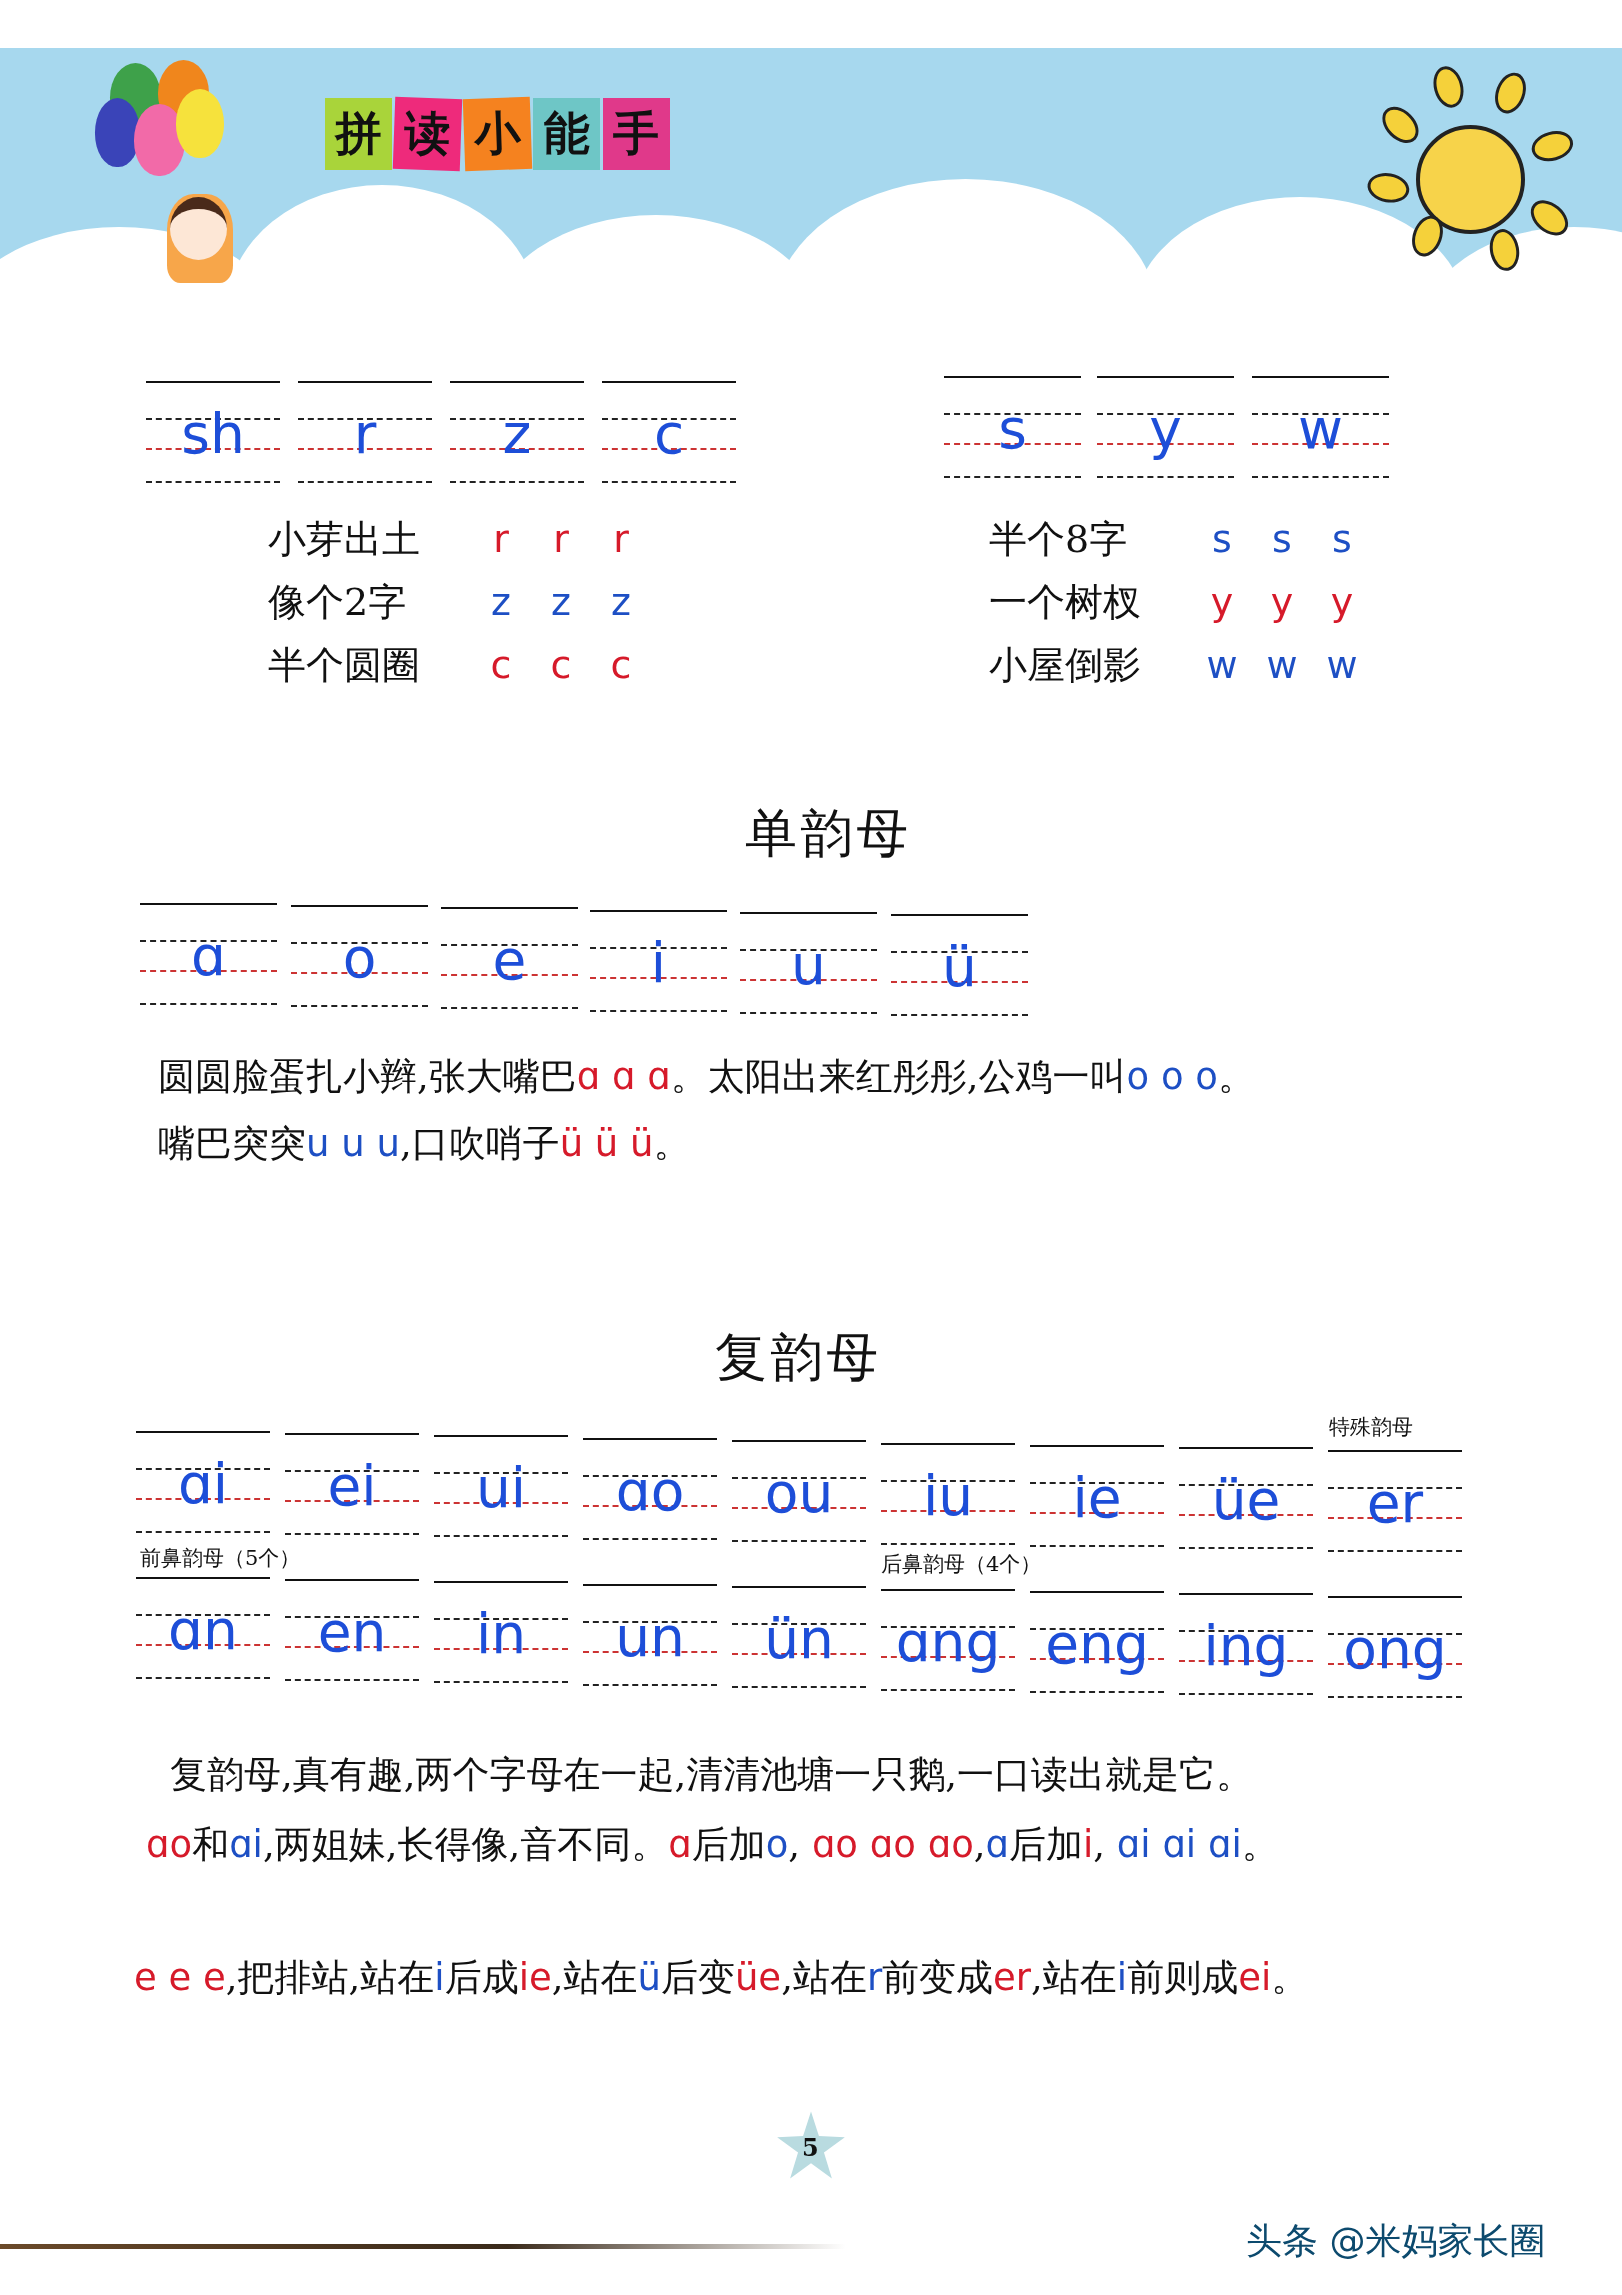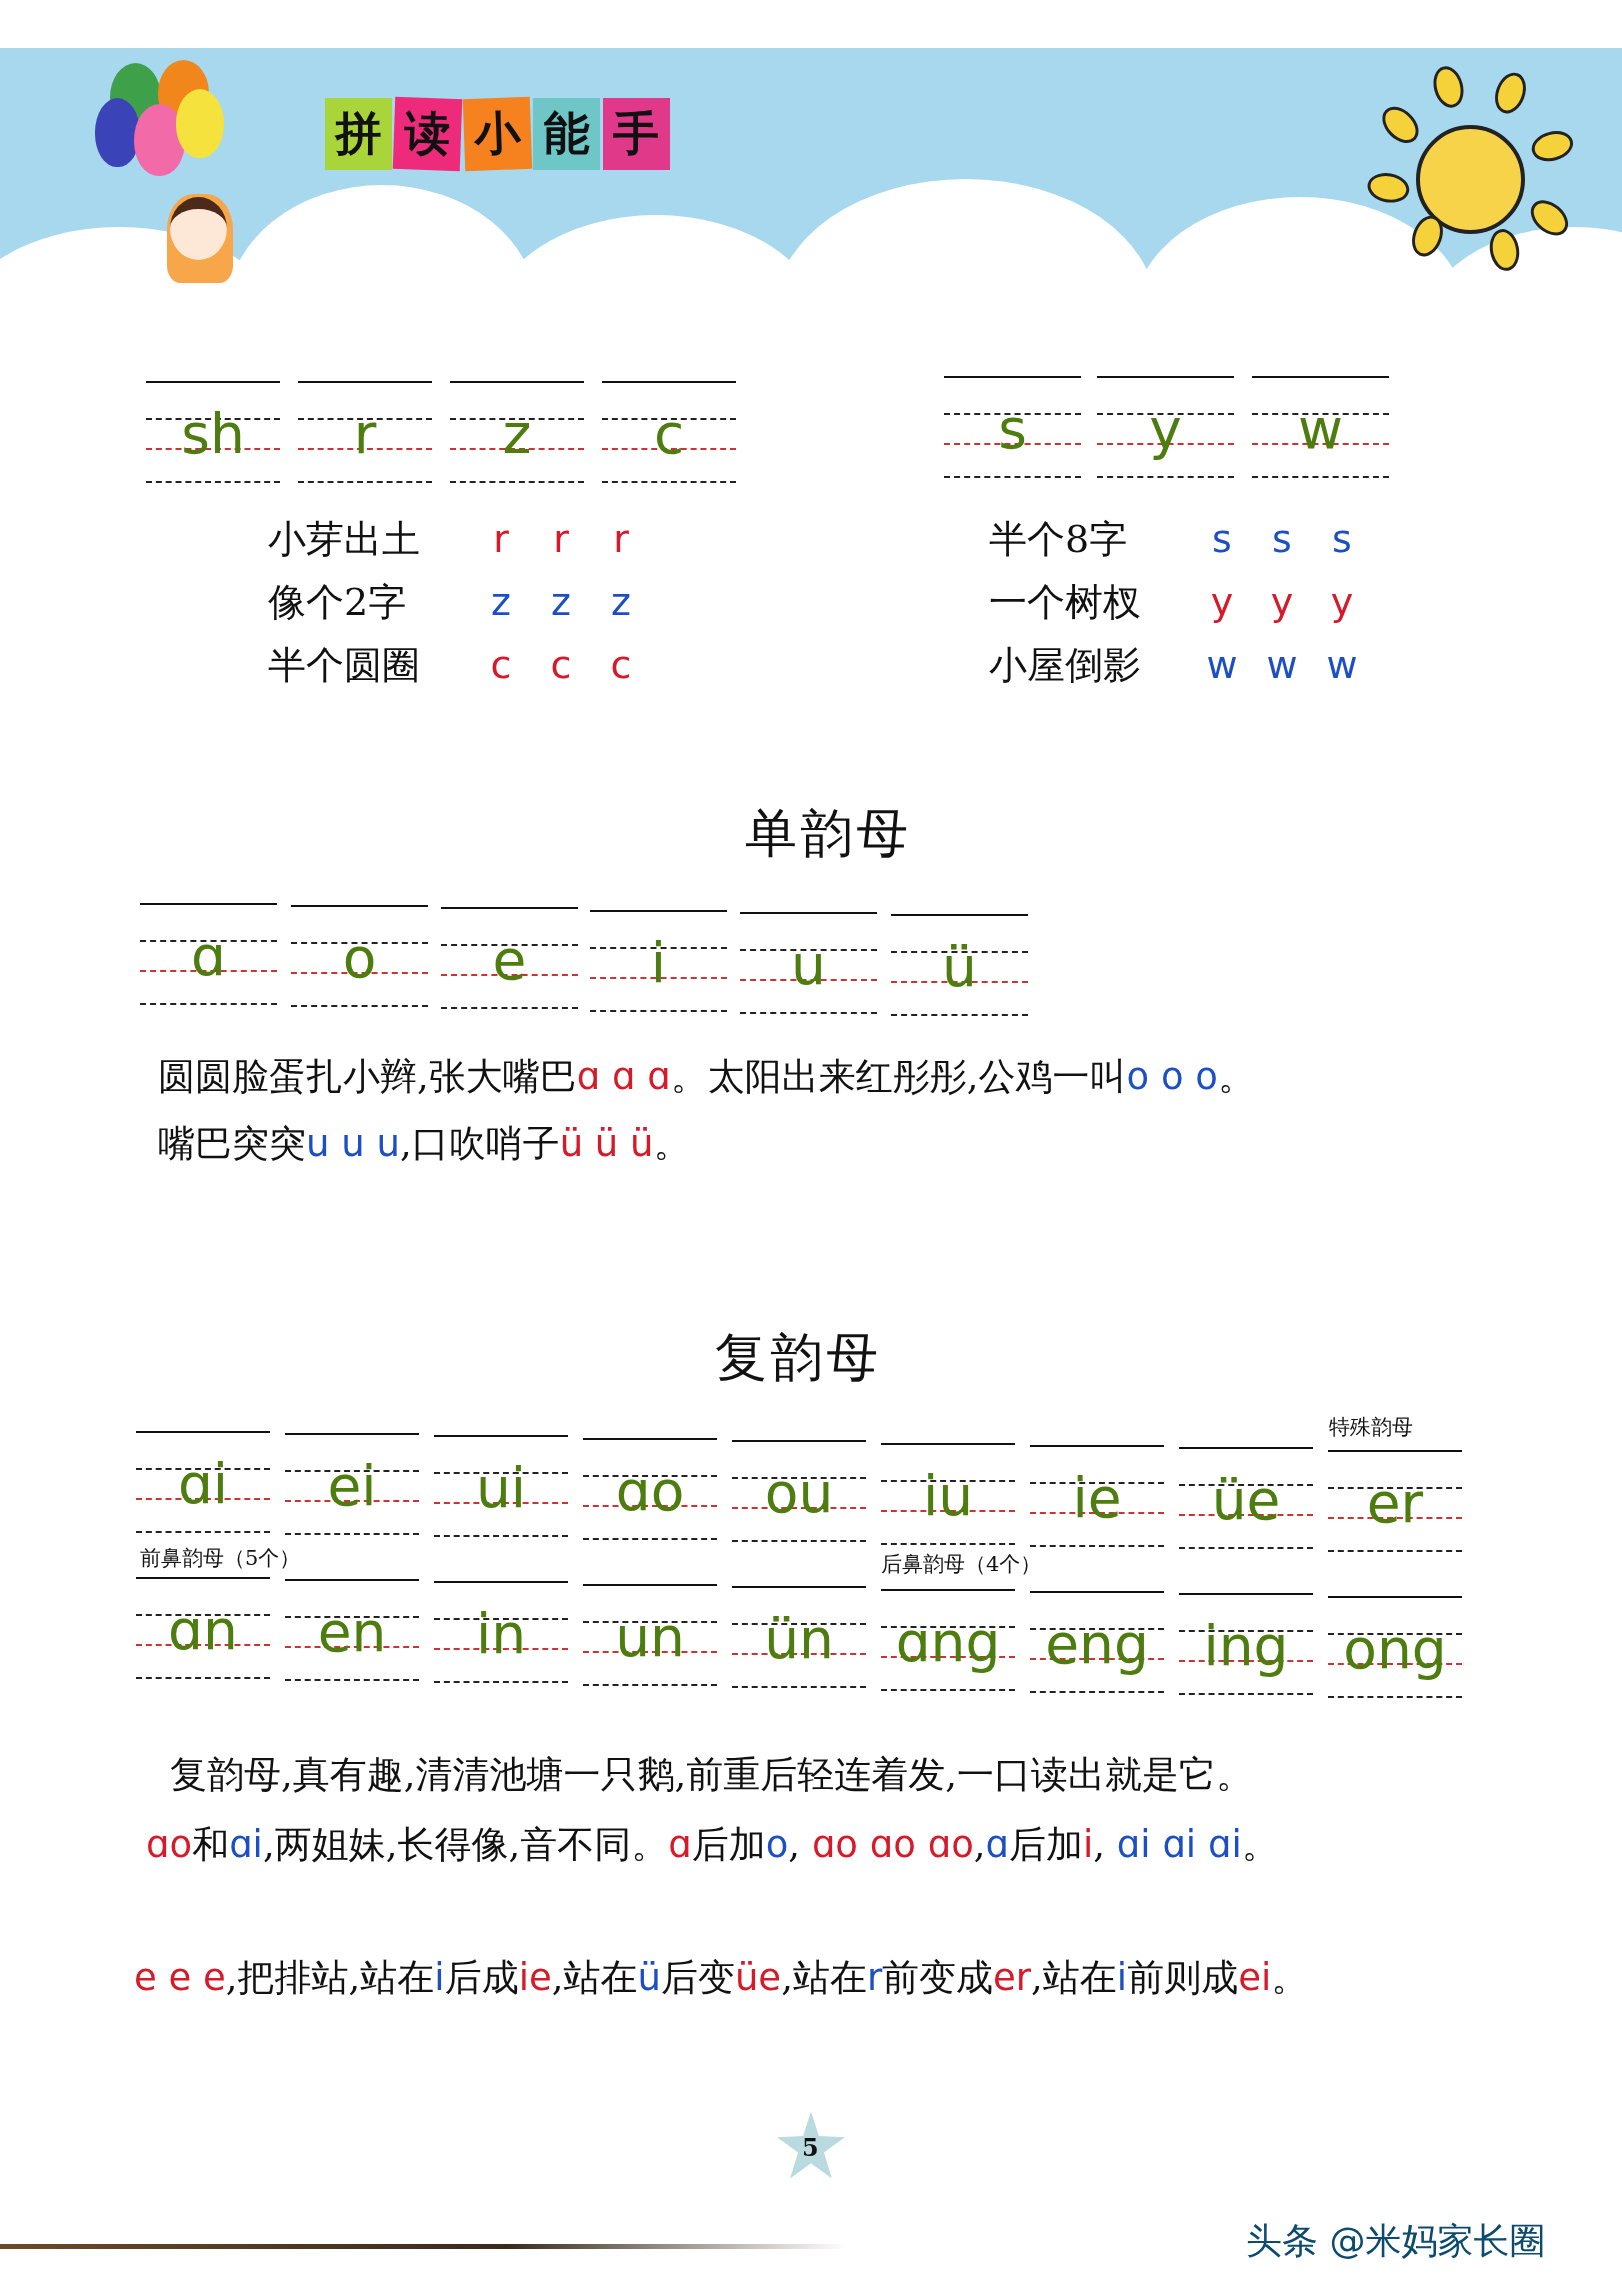--- a/index.html
+++ b/index.html
@@ -11,21 +11,21 @@
   .balloon{position:absolute;border-radius:50% 50% 48% 48%;}
   .title-tiles{position:absolute;left:325px;top:98px;display:flex;}
   .tile{width:67px;height:72px;display:flex;align-items:center;justify-content:center;font-family:"DejaVu Sans",sans-serif;font-weight:bold;font-size:46px;color:#111;margin-right:2.4px;}
   .sun{position:absolute;left:1416px;top:125px;width:101px;height:101px;border-radius:50%;background:#f7d34a;border:4.8px solid #222;}
   .ray{position:absolute;width:22.7px;height:36px;border-radius:50%;background:#f5d13a;border:3px solid #222;}
   .cell{position:absolute;height:101px;}
   .cell .solid{position:absolute;left:0;right:0;top:0;border-top:2.4px solid #111;}
   .cell .d1{position:absolute;left:0;right:0;top:37px;border-top:2.4px dashed #222;}
   .cell .d2{position:absolute;left:0;right:0;top:67px;border-top:2.4px dashed #c33;}
   .cell .d3{position:absolute;left:0;right:0;top:100px;border-top:2.4px dashed #222;}
-  .cell .letter{position:absolute;left:0;right:0;top:22.7px;text-align:center;font-family:"DejaVu Sans",sans-serif;font-size:55px;line-height:60px;color:#4d7c0f;}
+  .cell .letter{position:absolute;left:0;right:0;top:22.7px;text-align:center;font-family:"DejaVu Sans",sans-serif;font-size:55px;line-height:60px;color:#1d4ed8;}
   .mnemo{position:absolute;font-family:"DejaVu Serif",serif;font-size:38px;line-height:63px;}
   .mnemo .row{display:flex;align-items:center;white-space:nowrap;}
   .mnemo .cn{width:203px;}
   .mnemo .lt{font-family:"DejaVu Sans",sans-serif;width:60px;text-align:center;}
   .red{color:#d61a2a;}
   .blue{color:#1d4fc4;}
   .heading{position:absolute;font-family:"DejaVu Serif",serif;font-size:52px;letter-spacing:3.6px;}
   .para{position:absolute;font-family:"DejaVu Serif",serif;font-size:37px;line-height:67px;white-space:nowrap;}
   .para .p{font-family:"DejaVu Sans",sans-serif;}
   .small-label{position:absolute;font-family:"DejaVu Serif",serif;font-size:21px;}
@@ -350,21 +350,21 @@
       </div>
       <div class="cell" style="left: 1328px; top: 1596px; width: 134px;">
         <div class="solid"></div>
         <div class="d1"></div>
         <div class="d2"></div>
         <div class="d3"></div>
         <div class="letter">ong</div>
       </div>
     </div>
 
-  <div class="para" style="left:170px;top:1741px;">复韵母,真有趣,清清池塘一只鹅,前重后轻连着发,一口读出就是它。</div>
+  <div class="para" style="left:170px;top:1741px;">复韵母,真有趣,两个字母在一起,清清池塘一只鹅,一口读出就是它。</div>
   <div class="para" id="cl2" style="left:146px;top:1811px;"><span class="p red">ɑo</span><span>和</span><span class="p blue">ɑi</span><span>,两姐妹,长得像,音不同。</span><span class="p red">ɑ</span><span>后加</span><span class="p blue">o</span><span>, </span><span class="p red">ɑo ɑo ɑo</span><span>,</span><span class="p blue">ɑ</span><span>后加</span><span class="p red">i</span><span>, </span><span class="p blue">ɑi ɑi ɑi</span><span>。</span></div>
   <div class="para" id="cl4" style="left:134px;top:1944px;"><span class="p red">e e e</span><span>,把排站,站在</span><span class="p blue">i</span><span>后成</span><span class="p red">ie</span><span>,站在</span><span class="p blue">ü</span><span>后变</span><span class="p red">üe</span><span>,站在</span><span class="p blue">r</span><span>前变成</span><span class="p red">er</span><span>,站在</span><span class="p blue">i</span><span>前则成</span><span class="p red">ei</span><span>。</span></div>
 
   <svg class="star" viewBox="0 0 100 100">
     <polygon points="50,2 61,36 97,38 68,59 79,95 50,74 21,95 32,59 3,38 39,36" fill="#b9dbe0"></polygon>
   </svg>
   <div style="position:absolute;left:802px;top:2133px;font-family:'DejaVu Serif',serif;font-weight:bold;font-size:24px;">5</div>
   <div class="bottom-edge"></div>
   <div class="watermark">头条 @米妈家长圈</div>
 </div>

